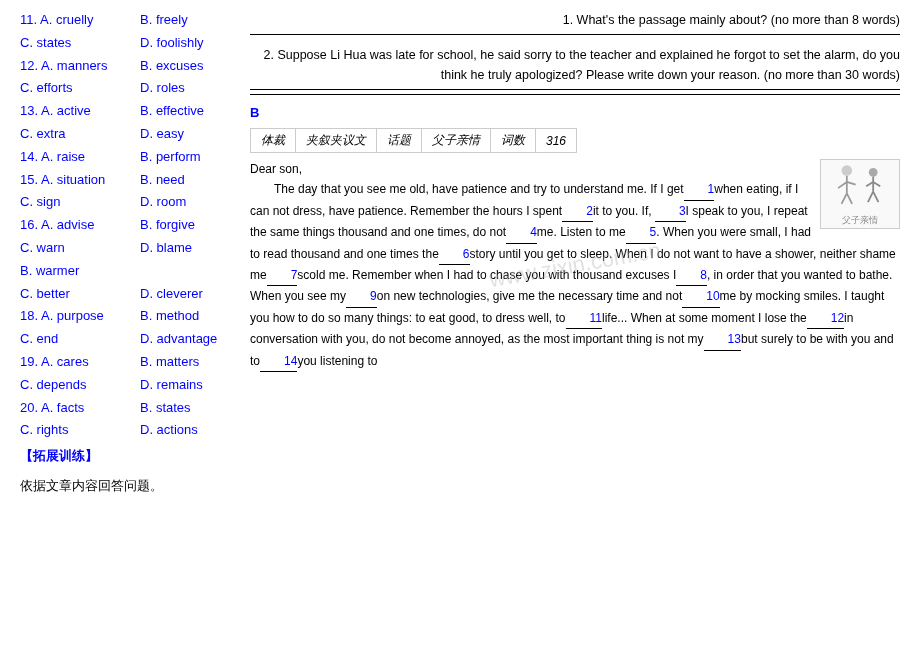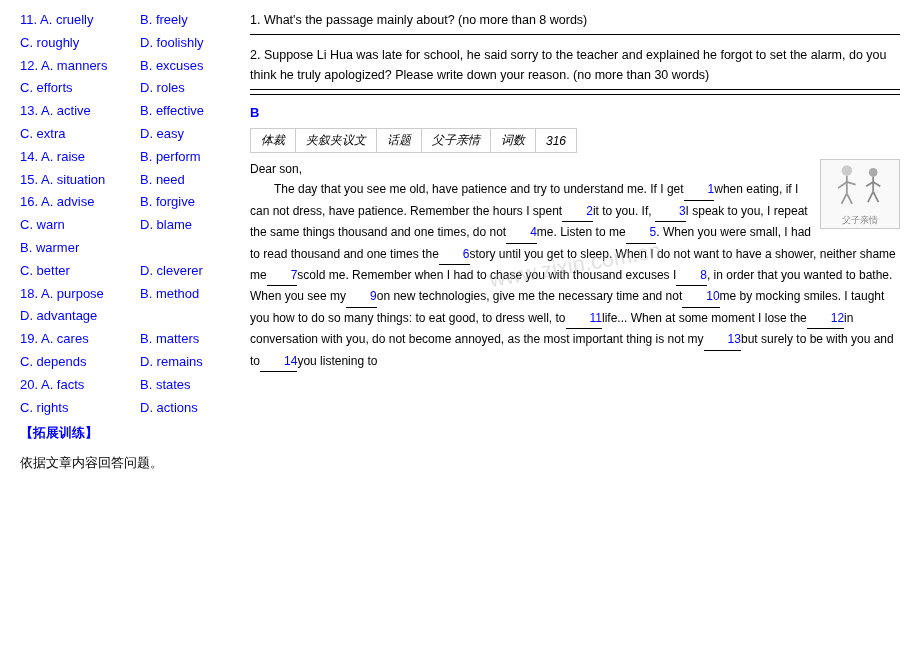--- a/index.html
+++ b/index.html
@@ -50,20 +50,21 @@
     }
     
     .question-block {
       margin-bottom: 10px;
       font-size: 12.5px;
       color: #000;
     }
     .question-block p {
       margin-bottom: 3px;
       line-height: 1.6;
+      text-align: right;
     }
     .underline-line {
       border-bottom: 1px solid #000;
       width: 100%;
       margin: 4px 0;
     }
     .table-wrapper {
       margin: 8px 0 6px 0;
     }
     table {
@@ -128,21 +129,21 @@
 
 <div class="container">
 
   <div class="left-col">
     <div id="items-container">
         <div class="item-row">
           <div class="item-a">11. A. cruelly</div>
           <div class="item-b">B. freely</div>
         </div>
         <div class="item-row">
-          <div class="item-a">    C. roughly</div>
+          <div class="item-a">    C. states</div>
           <div class="item-b">D. foolishly</div>
         </div>
         <div class="item-row">
           <div class="item-a">12. A. manners</div>
           <div class="item-b">B. excuses</div>
         </div>
         <div class="item-row">
           <div class="item-a">    C. efforts</div>
           <div class="item-b">D. roles</div>
         </div>
@@ -156,39 +157,44 @@
         </div>
         <div class="item-row">
           <div class="item-a">14. A. raise</div>
           <div class="item-b">B. perform</div>
         </div>
         <div class="item-row">
           <div class="item-a">15. A. situation</div>
           <div class="item-b">B. need</div>
         </div>
         <div class="item-row">
+          <div class="item-a">    C. sign</div>
+          <div class="item-b">D. room</div>
+        </div>
+        <div class="item-row">
           <div class="item-a">16. A. advise</div>
           <div class="item-b">B. forgive</div>
         </div>
         <div class="item-row">
           <div class="item-a">    C. warn</div>
           <div class="item-b">D. blame</div>
         </div>
         <div class="item-row">
           <div class="item-b">B. warmer</div>
         </div>
         <div class="item-row">
           <div class="item-a">    C. better</div>
           <div class="item-b">D. cleverer</div>
         </div>
         <div class="item-row">
           <div class="item-a">18. A. purpose</div>
           <div class="item-b">B. method</div>
         </div>
         <div class="item-row">
+          <div class="item-a">    C. end</div>
           <div class="item-b">D. advantage</div>
         </div>
         <div class="item-row">
           <div class="item-a">19. A. cares</div>
           <div class="item-b">B. matters</div>
         </div>
         <div class="item-row">
           <div class="item-a">    C. depends</div>
           <div class="item-b">D. remains</div>
         </div>

